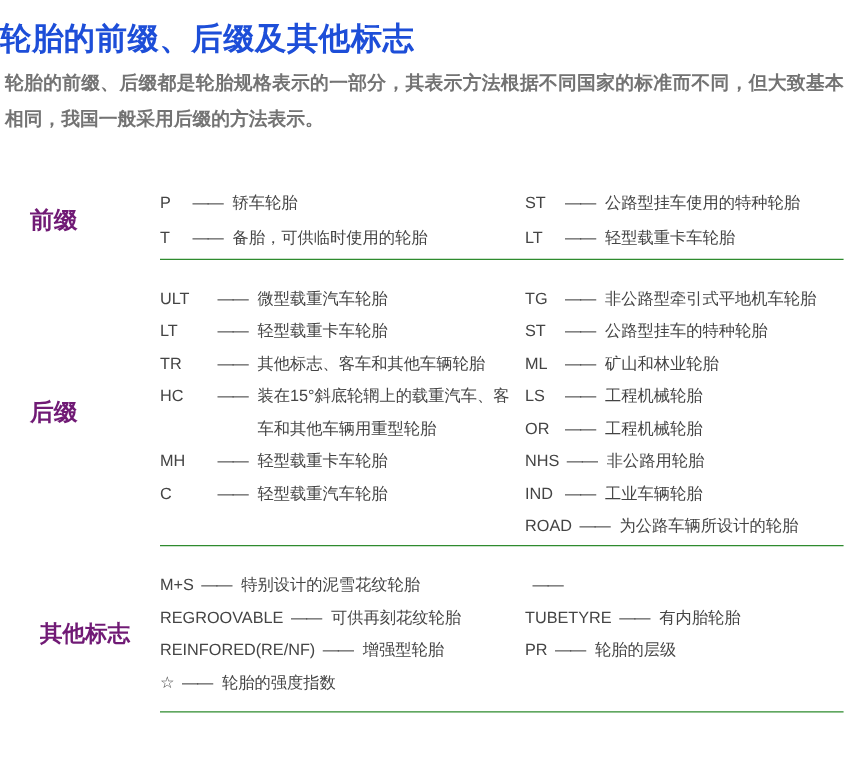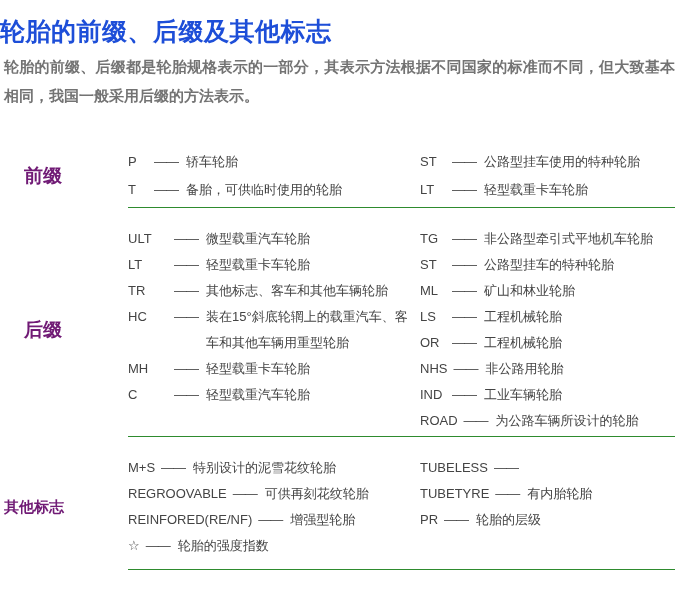--- a/index.html
+++ b/index.html
@@ -21,21 +21,21 @@
     color:#737373;text-align:justify;
   }
 
   .section{display:flex;align-items:center;}
   .shead{
     width:128px;box-sizing:border-box;flex:none;
     font-weight:bold;color:#701a75;font-size:19px;
     padding-left:24px;
     font-family:Liberation Mono, monospace;
   }
-  .sec-other .shead{padding-left:4px;font-size:15px;}
+  .sec-other .shead{padding-left:32px;font-size:18px;}
   .cols{flex:1;display:flex;min-width:0;}
   .colL{width:292px;flex:none;box-sizing:border-box;}
   .colR{flex:1;min-width:0;}
 
   .row{display:flex;align-items:flex-start;font-size:13px;line-height:26px;color:#444;}
   .sec-prefix .row{line-height:28px;}
   .code{flex:none;white-space:nowrap;}
   .dash{flex:none;margin:0 8px 0 6px;color:#4a4a4a;letter-spacing:-1px;}
   .desc{min-width:0;}
 
@@ -199,21 +199,20 @@
           <span class="desc">增强型轮胎</span>
         </div>
         <div class="row">
           <span class="code">☆</span>
           <span class="dash">——</span>
           <span class="desc">轮胎的强度指数</span>
         </div>
       </div>
       <div class="colR">
         <div class="row">
-          <span class="code">TUBELESS</span>
           <span class="dash">——</span>
         </div>
         <div class="row">
           <span class="code">TUBETYRE</span>
           <span class="dash">——</span>
           <span class="desc">有内胎轮胎</span>
         </div>
         <div class="row">
           <span class="code">PR</span>
           <span class="dash">——</span>

